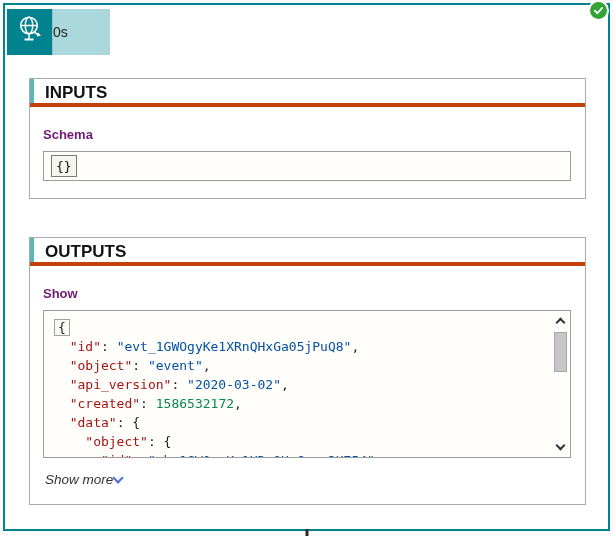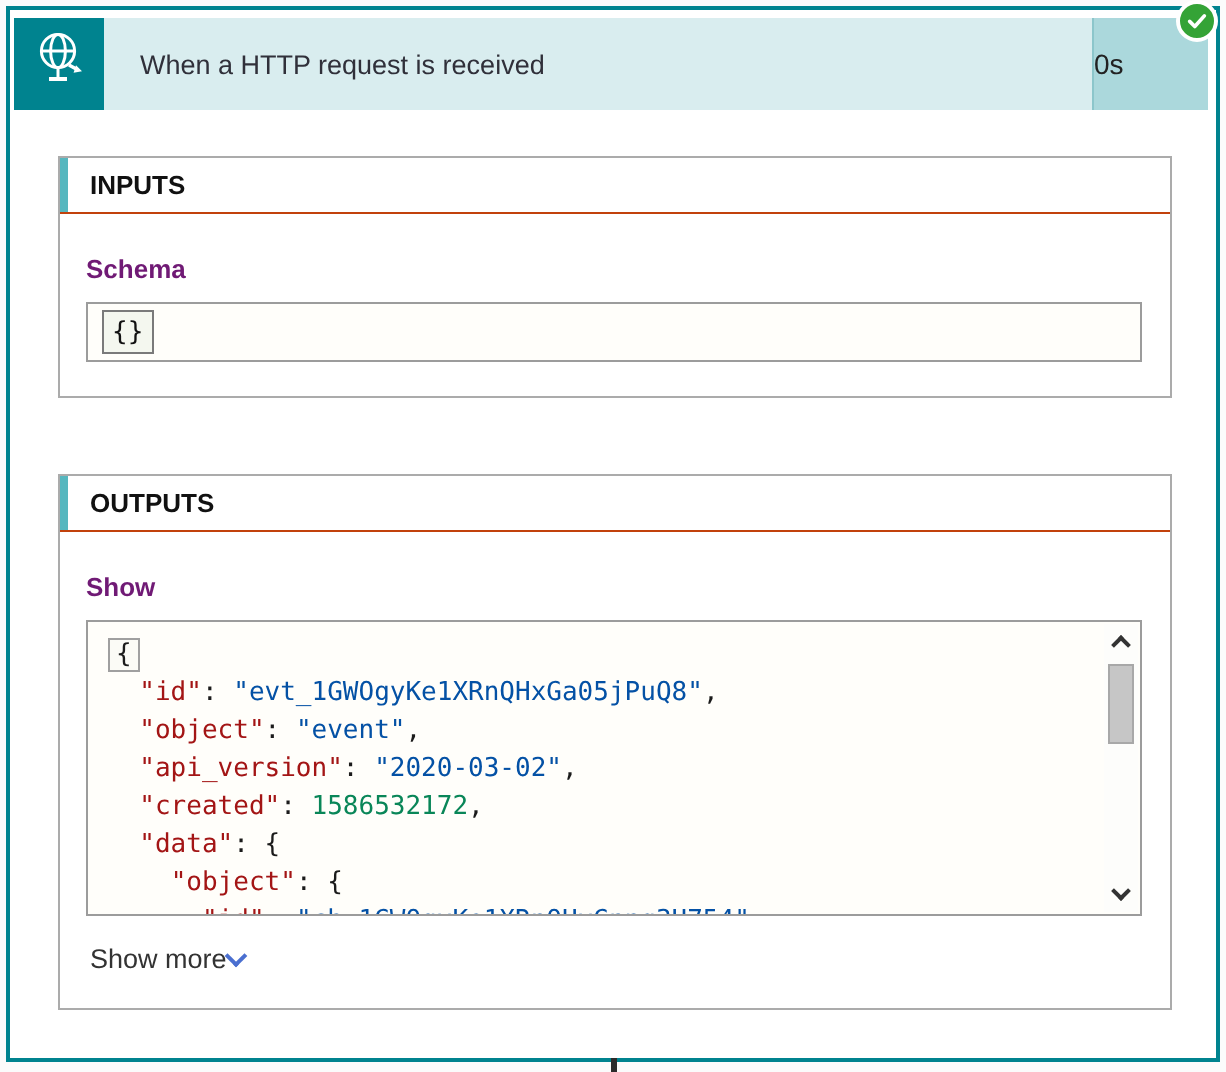--- a/index.html
+++ b/index.html
@@ -39,21 +39,21 @@
     background:var(--success-green);border:2px solid #fff;z-index:5;
     display:flex;align-items:center;justify-content:center;
   }
   
   .body-area{padding:0 22px 0 24px}
   .section{border:1px solid #ababab;background:#fff}
   .section.inputs{margin-top:23px}
   .section.outputs{margin-top:38px}
   .section-header{
     position:relative;height:28px;line-height:28px;padding-left:15px;
-    border-bottom:1px solid #c2410c;font-weight:bold;font-size:13px;color:#111;
+    border-bottom:4px solid #c2410c;font-weight:bold;font-size:17px;color:#111;
   }
   .section-header::before{
     content:'';position:absolute;left:0;top:0;bottom:0;width:4px;background:var(--accent-bar);
   }
   .section-content{padding:20px 14px 17px 13px}
   .field-label{font-weight:bold;font-size:13px;color:#701a75;margin-bottom:9px}
   .schema-box{
     border:1px solid #9c9c9c;height:30px;display:flex;align-items:center;
     padding:2px 7px;background:#fffefa;
   }
@@ -85,21 +85,21 @@
   .scroll-thumb{
     position:absolute;top:3px;left:2px;width:13px;height:40px;
     background:#c6c6c6;border:1px solid #a8a8a8;cursor:grab;
   }
   .chev{width:7px;height:7px;border-right:2px solid #333;border-bottom:2px solid #333}
   .chev.up{transform:rotate(-135deg);margin-top:4px}
   .chev.down{transform:rotate(45deg);margin-bottom:4px}
   
   .show-more{
     display:flex;align-items:center;gap:1px;margin-top:14px;margin-left:2px;
-    font-size:13.5px;color:#333;cursor:pointer;width:max-content;
+    font-size:13.5px;color:#333;cursor:pointer;width:max-content;font-style:italic;
   }
   .chev-blue{
     width:8px;height:8px;border-right:2px solid #4a6fd0;border-bottom:2px solid #4a6fd0;
     transform:rotate(45deg);margin-top:-4px;
   }
 </style>
 </head>
 <body>
 
 <div class="card">
@@ -110,23 +110,20 @@
         <svg width="32" height="34" viewBox="0 0 32 34" fill="none" stroke="#ffffff" stroke-width="1.5">
           <circle cx="15" cy="12.5" r="8.3"></circle>
           <ellipse cx="15" cy="12.5" rx="3.7" ry="8.3"></ellipse>
           <path d="M6.8 12.5 H23.2"></path>
           <path d="M15 20.8 V26"></path>
           <path d="M10.5 26.5 H19.5" stroke-width="2"></path>
           <path d="M20.5 19.5 L25 22" stroke-width="1.8"></path>
           <path d="M24 19.6 L27 22.6 L22.8 23.4 Z" fill="#ffffff" stroke="none"></path>
         </svg>
       </span>
-    </div>
-    <div class="title-bar">
-      <span>When a HTTP request is received</span>
     </div>
     <div class="duration">
       <span>0s</span>
     </div>
   </div>
 
   <div class="body-area">
 
     <div class="section inputs">
       <div class="section-header">

